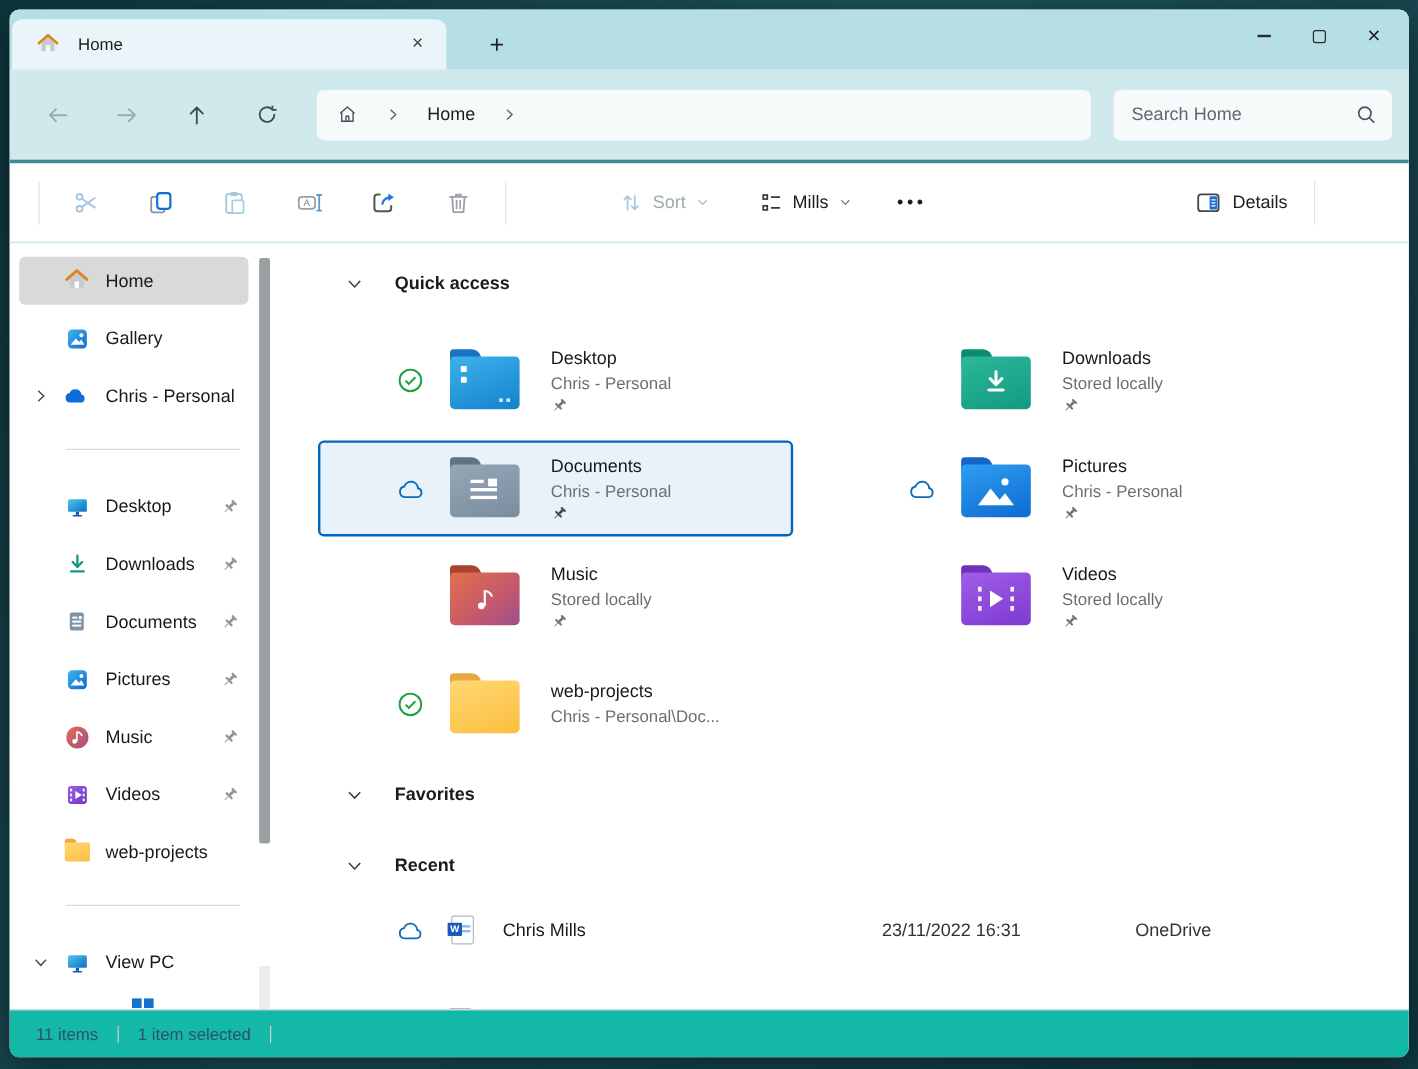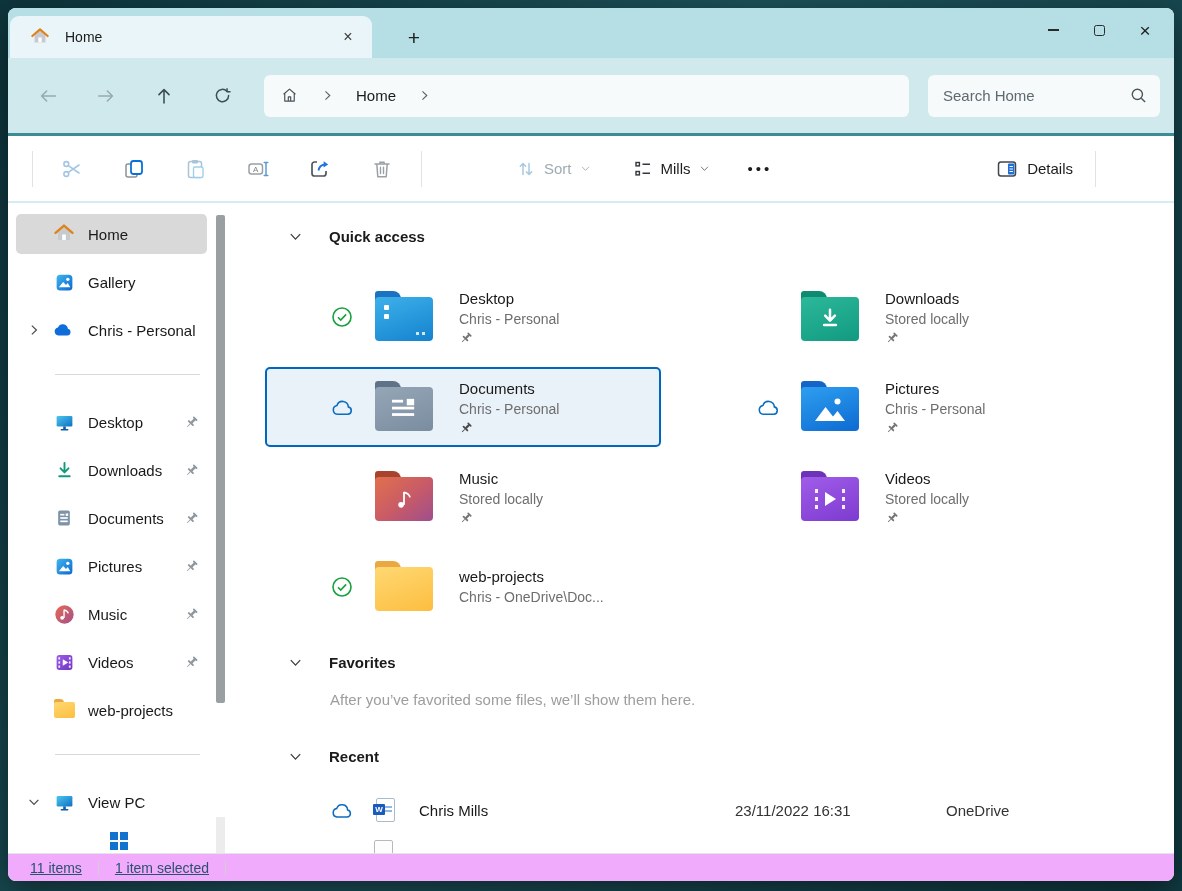--- a/index.html
+++ b/index.html
@@ -112,22 +112,22 @@
   .r-name{font-size:15px;color:#191919;width:316px;flex:none;}
   .r-date{font-size:15px;color:#333;width:211px;flex:none;}
   .r-loc{font-size:15px;color:#333;}
   .docx{position:relative;width:19px;height:24px;background:#fff;border:1px solid #a9bccd;border-radius:2px;margin:0 24px 0 22px;flex:none;}
   .docx::before{content:"W";position:absolute;left:-4px;top:5px;width:12px;height:11px;background:#185abd;color:#fff;
     font-size:8px;font-weight:bold;display:flex;align-items:center;justify-content:center;border-radius:1px;}
   .docx::after{content:"";position:absolute;right:2px;top:7px;width:7px;height:2px;background:#8fb8e8;box-shadow:0 4px 0 #8fb8e8;}
   .pdoc{position:absolute;left:137px;top:637px;width:19px;height:22px;background:#fdfdfd;border:1px solid #b9b9b9;border-radius:2px;}
 
   
-  .statusbar{height:28px;border-top:1px solid #e4e4e4;display:flex;align-items:center;
-    padding-left:22px;font-size:14px;color:#2c5170;background:#f0abfc;flex:none;text-decoration:underline;}
+  .statusbar{height:40px;border-top:1px solid #e4e4e4;display:flex;align-items:center;
+    padding-left:22px;font-size:14px;color:#2c5170;background:#14b8a6;flex:none;}
   .st-sep{width:1px;height:14px;background:#cfcfcf;margin:0 16px;}
 
   .ic{display:block;}
 </style>
 </head>
 <body>
 
 <svg width="0" height="0" style="position:absolute">
   <defs>
     <linearGradient id="gr-mon" x1="0" y1="0" x2="1" y2="1">
@@ -645,21 +645,21 @@
           </div>
           <div class="tile">
             <span class="t-status">
                 <svg class="ic" width="24" height="24" style="color:#18a03c">
                   <use href="#sym-check"></use>
                 </svg>
               </span>
             <span class="fld f-plain"></span>
             <span class="t-info">
               <span class="t-name" style="display:block">web-projects</span>
-              <span class="t-sub" style="display:block">Chris - OneDrive\Doc...</span>
+              <span class="t-sub" style="display:block">Chris - Personal\Doc...</span>
             </span>
           </div>
         </div>
         <div class="tcol">
           <div class="tile">
             <span class="t-status"></span>
             <span class="fld f-down">
                 <svg class="g-c ic" width="26" height="26" viewBox="0 0 24 24">
                   <path d="M12 3.5v9.5M7.5 8.8l4.5 4.7 4.5-4.7" fill="none" stroke="#fff" stroke-width="2.3" stroke-linecap="round" stroke-linejoin="round"></path>
                   <path d="M6.5 17.5h11" stroke="#fff" stroke-width="2.3" stroke-linecap="round"></path>
@@ -724,21 +724,20 @@
       </div>
 
       <div class="sec-head fav-head">
         <span class="sec-chev">
             <svg class="ic" width="15" height="15">
               <use href="#sym-chevD"></use>
             </svg>
           </span>
         <span class="sec-title">Favorites</span>
       </div>
-      <div class="fav-empty">After you’ve favorited some files, we’ll show them here.</div>
 
       <div class="sec-head rec-head">
         <span class="sec-chev">
             <svg class="ic" width="15" height="15">
               <use href="#sym-chevD"></use>
             </svg>
           </span>
         <span class="sec-title">Recent</span>
       </div>
       <div class="recent-row">

